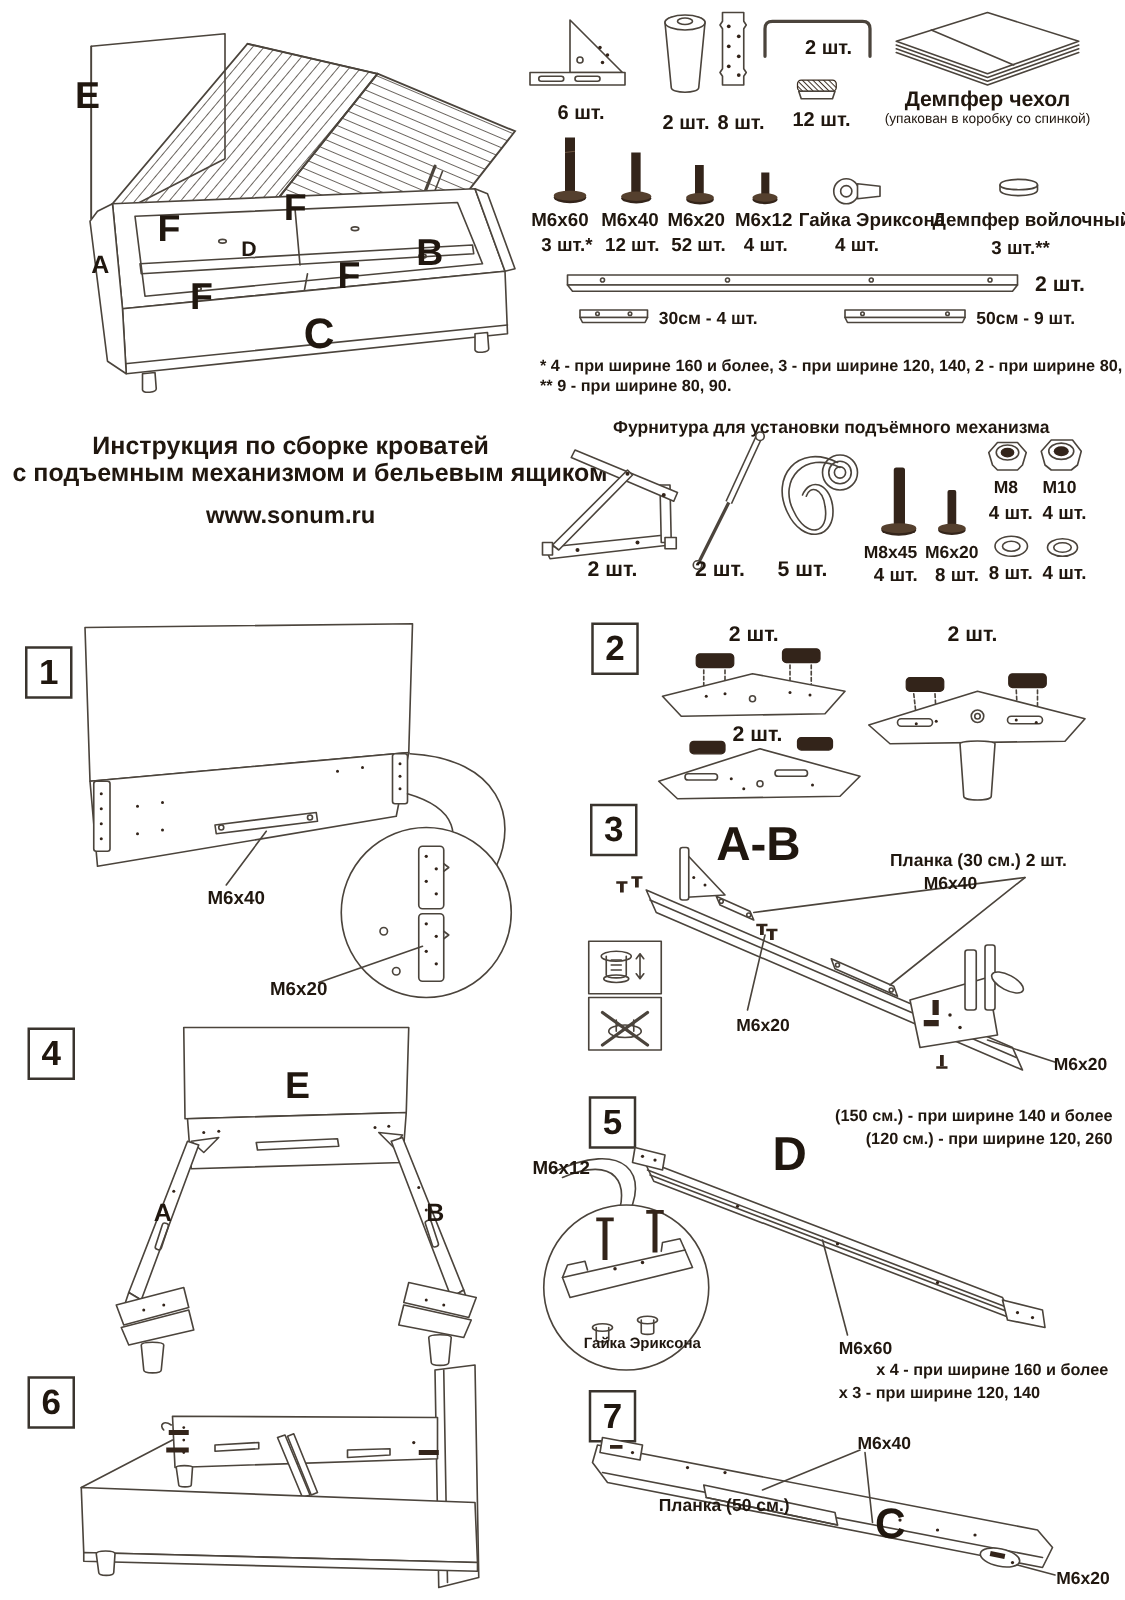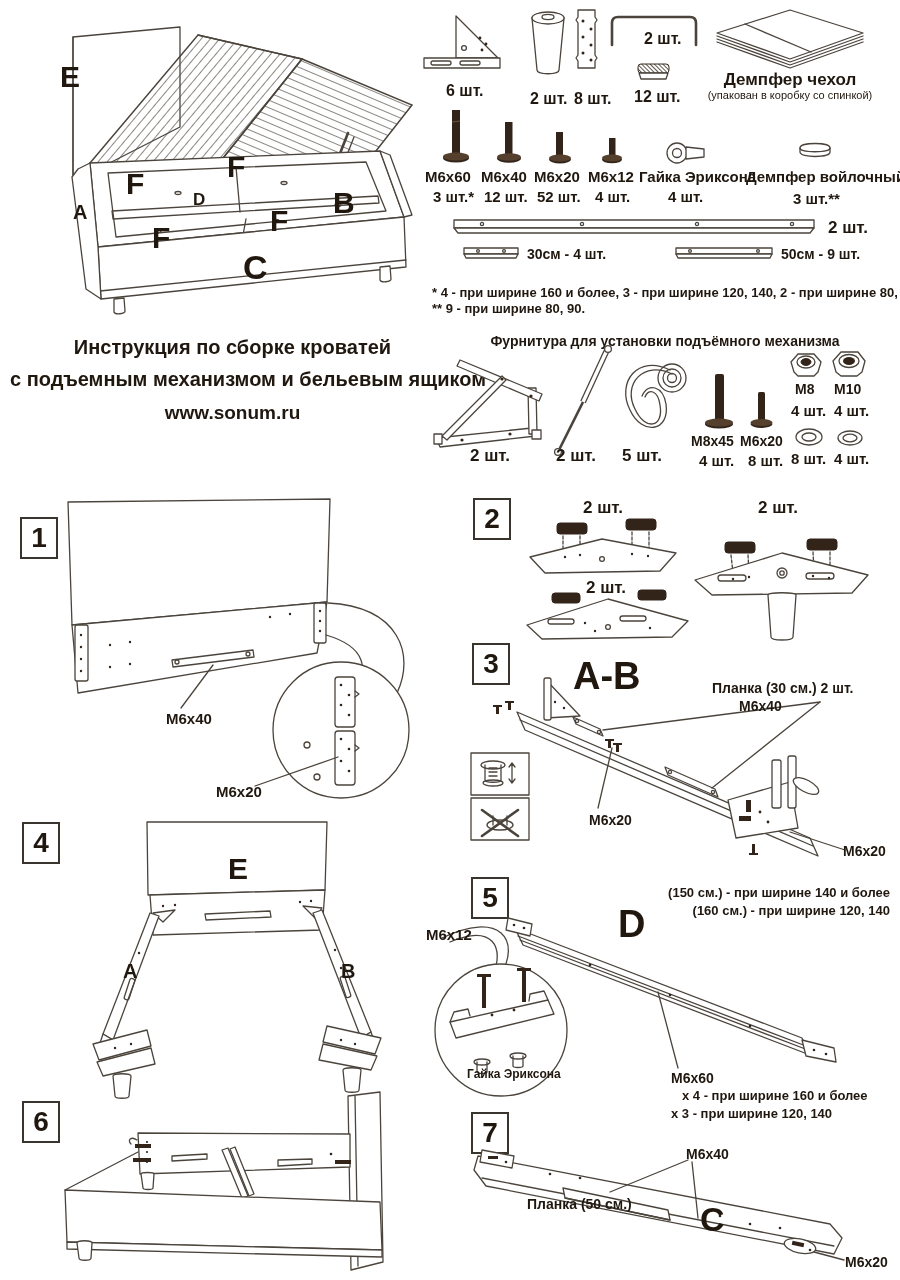--- a/index.html
+++ b/index.html
@@ -196,21 +196,21 @@
     <rect class="sf" x="2" y="2" width="96" height="6"></rect>
     <path class="sf" d="M2,8 L98,8 96,12 4,12 Z"></path>
     <circle class="s" cx="16" cy="5" r="1.4"></circle>
       <circle class="s" cx="84" cy="5" r="1.4"></circle>
   </svg>
   <div class="t f14" style="left:781px;top:246px">50см - 9 шт.</div>
 
   <div class="t f13" style="left:432px;top:286px">* 4 - при ширине 160 и более, 3 - при ширине 120, 140, 2 - при ширине 80, 90.</div>
   <div class="t f13" style="left:432px;top:302px">** 9 - при ширине 80, 90.</div>
 
-  <div class="t f20 ctr" style="left:10px;top:336px;width:445px">Инструкция по сборке кроватей</div>
+  <div class="t f20 ctr" style="left:10px;top:346px;width:445px">Инструкция по сборке кроватей</div>
   <div class="t f20 ctr" style="left:10px;top:368px;width:445px">с подъемным механизмом и бельевым ящиком</div>
   <div class="t f19 ctr" style="left:10px;top:402px;width:445px">www.sonum.ru</div>
 
   <div class="t f14 ctr" style="left:430px;top:333px;width:470px">Фурнитура для установки подъёмного механизма</div>
 
   <svg style="left:432px;top:350px" width="120" height="108" viewBox="0 0 120 108">
     <polygon class="sf" points="4,88 100,78 104,86 8,97"></polygon>
     <polygon class="sf" points="96,38 104,38 105,84 97,84"></polygon>
     <polygon class="sf" points="28,10 110,44 107,51 25,16"></polygon>
     <polygon class="sf" points="10,86 70,26 74,30 15,90"></polygon>
@@ -538,26 +538,26 @@
       <path class="dk" d="M87,88 h14 v3 h-14 z"></path>
 
     <ellipse class="s" cx="52" cy="182" rx="8" ry="3"></ellipse>
     <path class="s" d="M47,182 L47,192 C47,194 57,194 57,192 L57,182"></path>
     <ellipse class="s" cx="88" cy="176" rx="8" ry="3"></ellipse>
     <path class="s" d="M83,176 L83,186 C83,188 93,188 93,186 L93,176"></path>
 
     <line class="s" x1="228" y1="112" x2="248" y2="188"></line>
   </svg>
   <div class="t f13" style="left:540px;top:886px;width:350px;text-align:right">(150 см.) - при ширине 140 и более</div>
-  <div class="t f13" style="left:540px;top:904px;width:350px;text-align:right">(160 см.) - при ширине 120, 140</div>
+  <div class="t f13" style="left:540px;top:904px;width:350px;text-align:right">(120 см.) - при ширине 120, 260</div>
   <div class="t f38" style="left:618px;top:903px">D</div>
   <div class="t f15" style="left:426px;top:926px">М6х12</div>
   <div class="t f12" style="left:467px;top:1068px">Гайка Эриксона</div>
   <div class="t f14" style="left:671px;top:1070px">М6х60</div>
-  <div class="t f13" style="left:682px;top:1089px">х 4 - при ширине 160 и более</div>
+  <div class="t f13" style="left:701px;top:1089px">х 4 - при ширине 160 и более</div>
   <div class="t f13" style="left:671px;top:1107px">х 3 - при ширине 120, 140</div>
 
   <div class="badge" style="left:22px;top:1101px">
     <span>6</span>
   </div>
   <svg style="left:55px;top:1092px" width="370" height="186" viewBox="0 0 370 186">
 
     <polygon class="sf" points="293,4 325,0 328,170 296,178"></polygon>
     <line class="s" x1="300" y1="4" x2="303" y2="174"></line>
 

